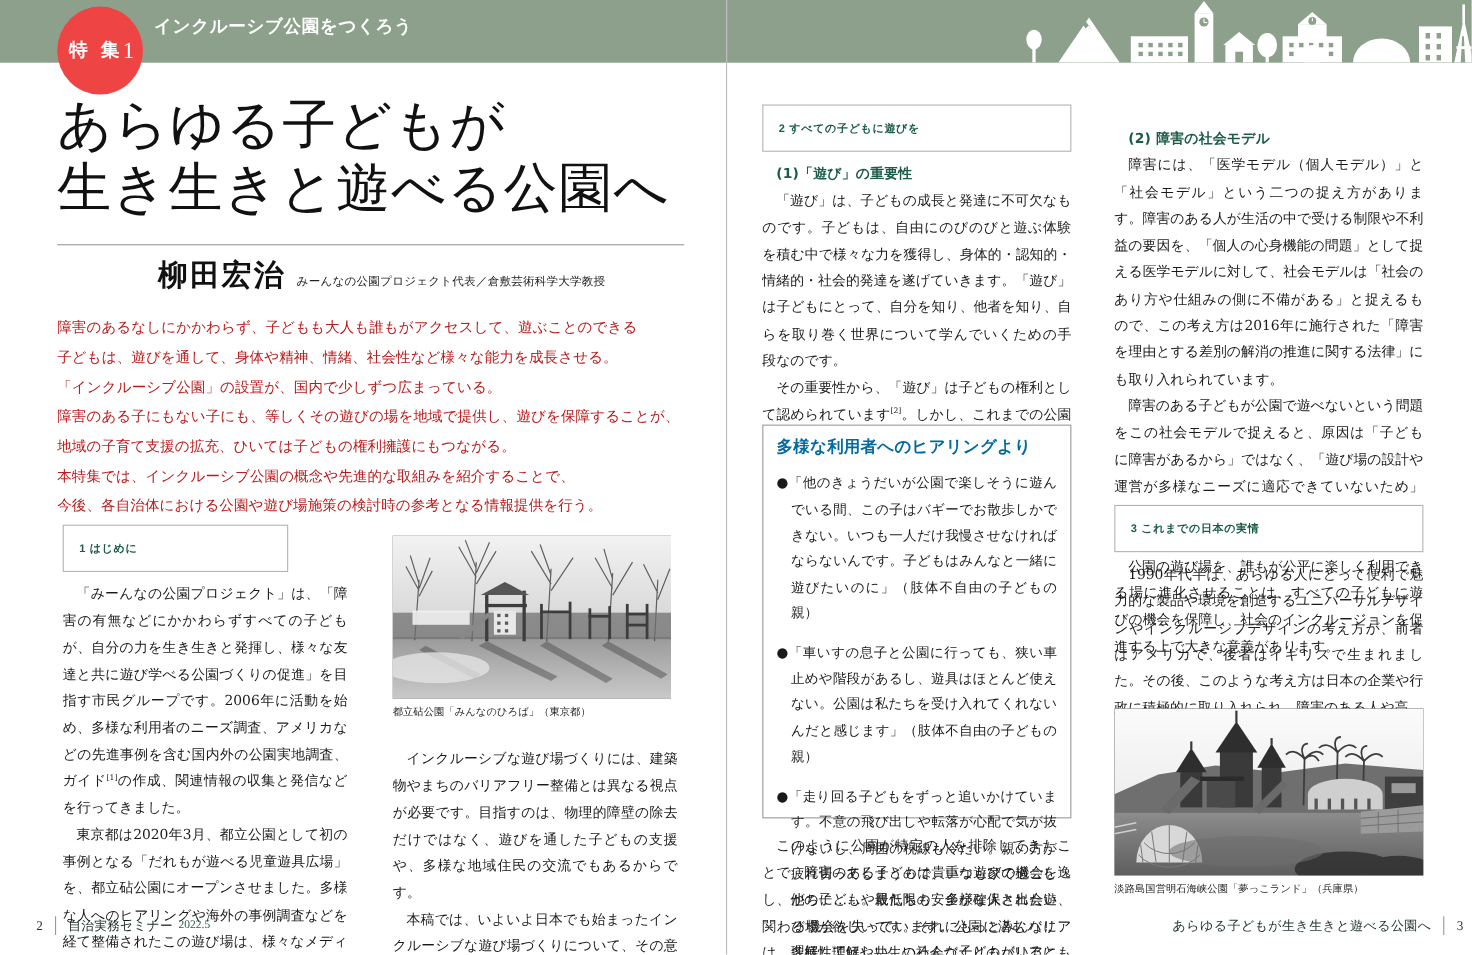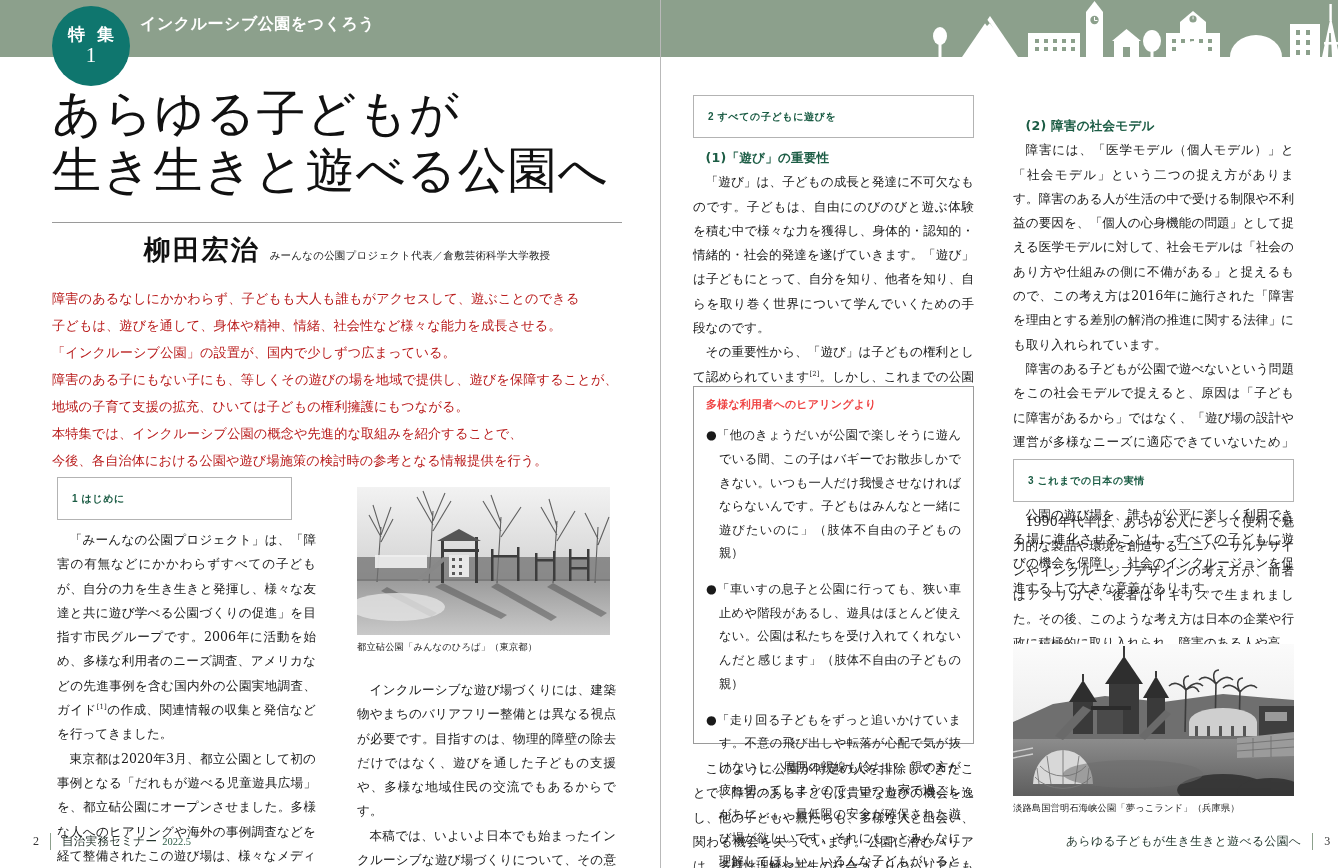--- a/index.html
+++ b/index.html
@@ -18,22 +18,22 @@
     position:absolute;left:0;top:0;width:660px;height:57px;background:#8ca08c;
   }
   .band-right{
     position:absolute;left:661px;top:0;width:677px;height:57px;background:#8ca08c;overflow:hidden;
   }
   .skyline{position:absolute;right:0;bottom:0;width:420px;height:57px;}
 
   
   .badge{
     position:absolute;left:52px;top:6px;width:78px;height:80px;border-radius:50%;
-    background:#0f766e;color:#fff;text-align:center;
-    display:flex;flex-direction:column;align-items:center;justify-content:center;
+    background:#ef4444;color:#fff;text-align:center;
+    display:flex;flex-direction:row;align-items:center;justify-content:center;
     font-family:"DejaVu Sans","Liberation Sans",sans-serif;
   }
   .badge-label{font-size:17px;font-weight:700;letter-spacing:3px;text-indent:3px;line-height:1.1;}
   .badge-num{font-family:"Liberation Serif",serif;font-size:21px;line-height:1.1;margin-top:1px;}
 
   .band-title{
     position:absolute;left:140px;top:14px;
     font-family:"DejaVu Sans","Liberation Sans",sans-serif;
     font-weight:700;font-size:16px;color:#ffffff;letter-spacing:.5px;
   }
@@ -99,21 +99,21 @@
     font-size:9.3px;color:#222;letter-spacing:.1px;
   }
 
   
   .quote-box{
     position:absolute;border:1px solid #9a9a9a;box-sizing:border-box;background:#fff;
     padding:10px 12px 9px 12px;
   }
   .quote-title{
     font-family:Liberation Sans, sans-serif;
-    font-weight:700;font-size:11px;color:#ef4444;margin-bottom:3px;letter-spacing:.2px;
+    font-weight:700;font-size:15px;color:#0369a1;margin-bottom:3px;letter-spacing:.2px;
   }
   .quote-item{
     font-family:"DejaVu Serif","Liberation Serif",serif;
     font-size:12.3px;line-height:1.92;color:#1a1a1a;text-align:justify;
     padding-left:13px;text-indent:-13px;margin-bottom:0;
   }
 
   
   .footer{position:absolute;display:flex;align-items:center;
     font-family:"DejaVu Sans","Liberation Sans",sans-serif;font-size:11px;color:#1a1a1a;}
@@ -226,21 +226,21 @@
   <div class="lead">
     <div>障害のあるなしにかかわらず、子どもも大人も誰もがアクセスして、遊ぶことのできる</div>
     <div>子どもは、遊びを通して、身体や精神、情緒、社会性など様々な能力を成長させる。</div>
     <div>「インクルーシブ公園」の設置が、国内で少しずつ広まっている。</div>
     <div>障害のある子にもない子にも、等しくその遊びの場を地域で提供し、遊びを保障することが、</div>
     <div>地域の子育て支援の拡充、ひいては子どもの権利擁護にもつながる。</div>
     <div>本特集では、インクルーシブ公園の概念や先進的な取組みを紹介することで、</div>
     <div>今後、各自治体における公園や遊び場施策の検討時の参考となる情報提供を行う。</div>
   </div>
 
-  <div class="sec-box" style="position:absolute;left:57px;top:477px;width:235px;height:43px;">
+  <div class="sec-box" style="position:absolute;left:57px;top:477px;width:205px;height:43px;">
     <span>1 はじめに</span>
   </div>
 
   <div class="col" style="left:57px;top:528px;width:259px;">
     <p><span>「みーんなの公園プロジェクト」は、「障害の有無などにかかわらずすべての子どもが、自分の力を生き生きと発揮し、様々な友達と共に遊び学べる公園づくりの促進」を目指す市民グループです。2006年に活動を始め、多様な利用者のニーズ調査、アメリカなどの先進事例を含む国内外の公園実地調査、ガイド</span><sup>[1]</sup><span>の作成、関連情報の収集と発信などを行ってきました。</span></p>
     <p>東京都は2020年3月、都立公園として初の事例となる「だれもが遊べる児童遊具広場」を、都立砧公園にオープンさせました。多様な人へのヒアリングや海外の事例調査などを経て整備されたこの遊び場は、様々なメディアにも取り上げられ反響を呼んでいます。近年、私たちの元にも各地の自治体や民間企業、また障害のある子どもの保護者からの問い合わせが増えており、インクルーシブ公園に対する関心の高まりが感じられます。</p>
   </div>
 
   <div class="photo" style="left:357px;top:487px;width:253px;height:148px;">
     <svg viewBox="0 0 253 148" preserveAspectRatio="none" style="width:100%;height:100%;display:block;">

